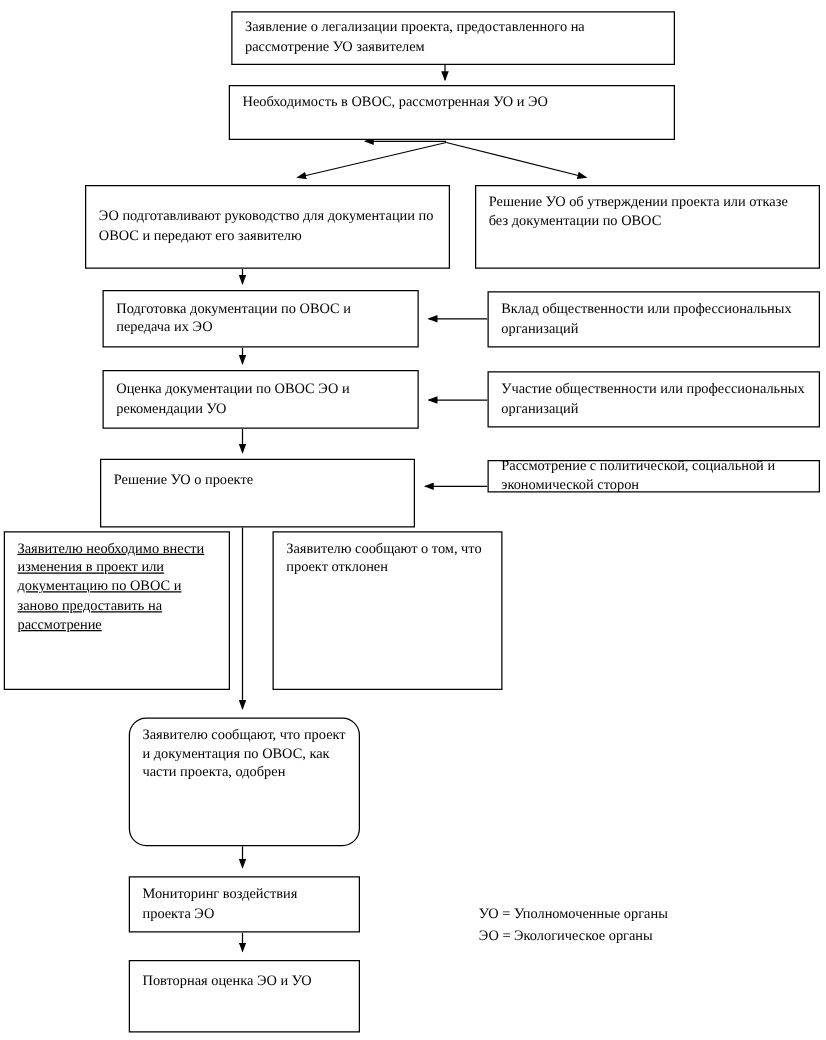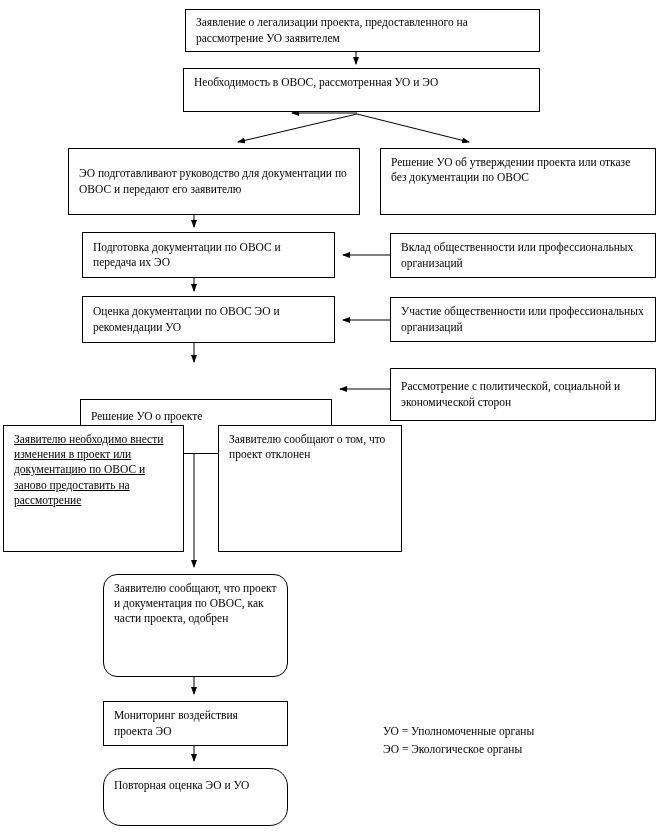--- a/index.html
+++ b/index.html
@@ -100,45 +100,45 @@
   </div>
 
   <div class="box vc" style="left:82px; top:296px; width:253px; height:47px;">
     <span>Оценка документации по ОВОС ЭО и рекомендации УО</span>
   </div>
 
   <div class="box vc" style="left:390px; top:297px; width:266px; height:45px;">
     <span>Участие общественности или профессиональных организаций</span>
   </div>
 
-  <div class="box vt2" style="left:80px; top:367px; width:252px; height:55px;margin-top:32px;">
+  <div class="box vt2" style="left:80px; top:367px; width:252px; height:55px;">
     <span>Решение УО о проекте</span>
   </div>
 
-  <div class="box vc" style="left:390px; top:368px; width:266px; height:53px;">
+  <div class="box vc" style="left:390px; top:368px; width:266px; height:26px;">
     <span>Рассмотрение с политической, социальной и экономической сторон</span>
   </div>
 
   <div class="box vt" style="left:3px; top:425px; width:181px; height:127px;text-decoration:underline;">
     <span>Заявителю необходимо внести изменения в проект или документацию по ОВОС и заново предоставить на рассмотрение</span>
   </div>
 
   <div class="box vt" style="left:218px; top:425px; width:184px; height:127px;">
     <span>Заявителю сообщают о том, что проект отклонен</span>
   </div>
 
   <div class="box vt" style="left:103px; top:574px; width:185px; height:103px;border-radius:14px;">
     <span>Заявителю сообщают, что проект и документация по ОВОС, как части проекта, одобрен</span>
   </div>
 
   <div class="box vc" style="left:103px; top:701px; width:185px; height:45px;">
     <span>Мониторинг воздействия проекта ЭО</span>
   </div>
 
-  <div class="box vt2" style="left:103px; top:768px; width:185px; height:58px;border-radius:18px;">
+  <div class="box vt2" style="left:103px; top:768px; width:185px; height:58px;">
     <span>Повторная оценка ЭО и УО</span>
   </div>
 
   <div class="legend">
     <div>УО = Уполномоченные органы</div>
     <div>ЭО = Экологическое органы</div>
   </div>
 
 </div>
 

